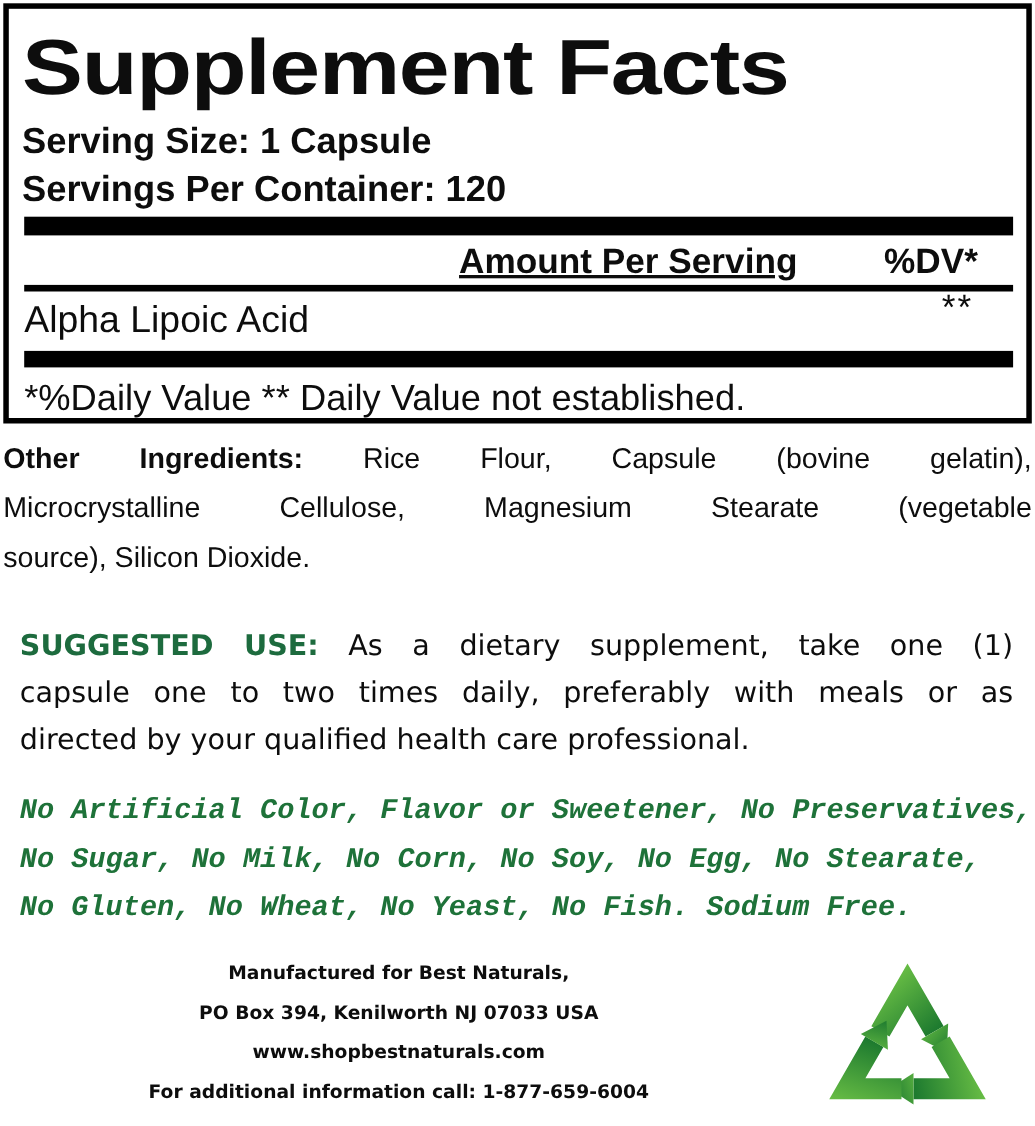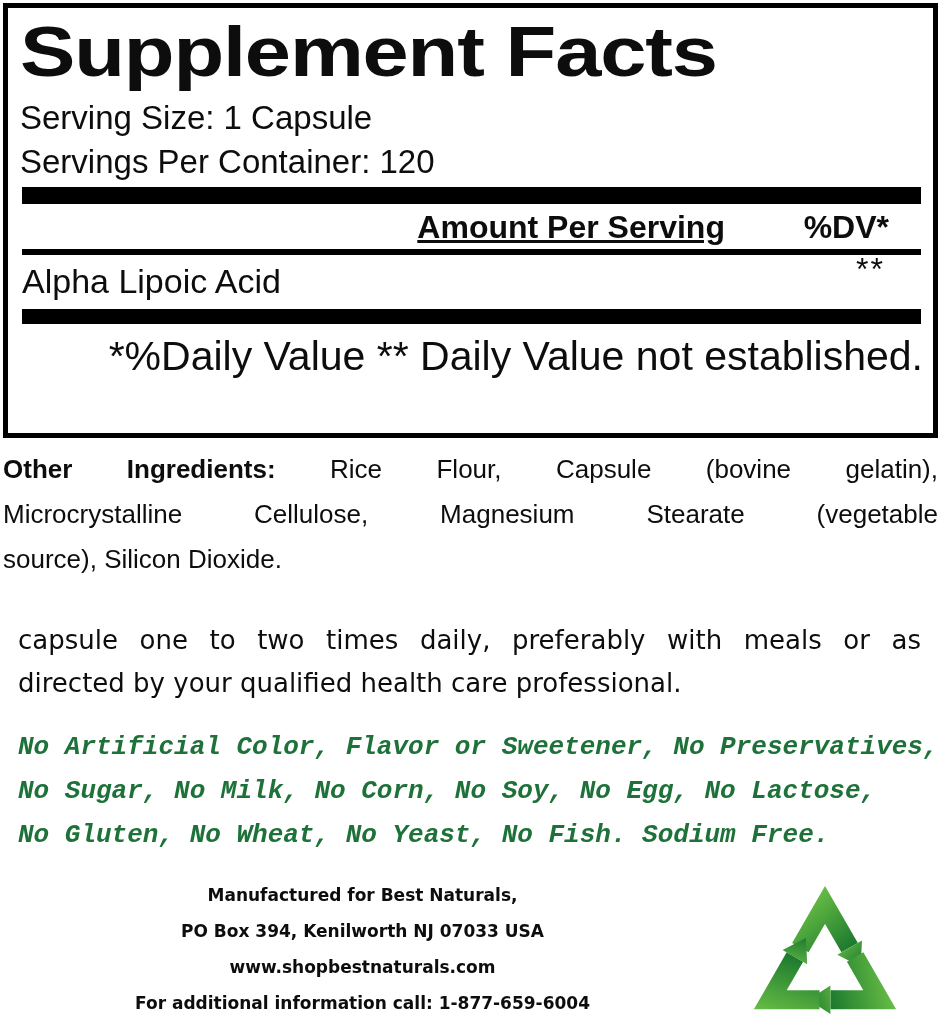--- a/index.html
+++ b/index.html
@@ -13,40 +13,40 @@
   html,body{margin:0;padding:0;}
   body{
     width:941px;height:1024px;background:#ffffff;color:var(--text);
     font-family:"Liberation Sans",sans-serif;overflow:hidden;
   }
   .label-root{width:941px;height:1024px;position:relative;}
 
   
   .facts-panel{
     margin:3px 3px 0 3px;border:5px solid #000;
-    padding:0 10px 0 12px;height:435px;
+    padding:10px 10px 0 12px;height:382px;
   }
   .panel-title{
     margin:0;font-size:71px;font-weight:bold;letter-spacing:-1px;
     line-height:88px;white-space:nowrap;
     transform:scaleX(1.17);transform-origin:left center;
   }
-  .serving-line{font-size:33px;line-height:44px;}
+  .serving-line{font-size:33px;line-height:44px;font-weight:bold;}
   .bar{background:#000;margin:0 2px;}
   .bar-thick1{height:17px;margin-top:3px;}
   .bar-thin{height:6px;}
   .bar-thick2{height:15px;}
   .hdr-row{position:relative;height:45px;font-size:32px;font-weight:bold;}
   .amount-hdr{position:absolute;left:44%;bottom:3px;text-decoration:underline;}
   .dv-hdr{position:absolute;right:34px;bottom:3px;margin-top:36px;}
   .item-row{position:relative;height:54px;font-size:34px;}
   .item-name{position:absolute;left:2px;top:7px;}
   .item-amount{position:absolute;left:56%;top:7px;}
   .item-dv{position:absolute;right:38px;top:-4px;letter-spacing:2px;font-size:32px;}
-  .footnote{font-size:41px;padding:9px 0 0 2px;text-align:right;}
+  .footnote{font-size:33px;padding:9px 0 0 2px;}
 
   
   .other-ingredients{margin:9px 3px 0 3px;font-size:26px;line-height:45px;}
   .jline{text-align:justify;text-align-last:justify;}
   .oi-label{font-weight:bold;}
 
   
   .suggested-use{
     margin:37px 20px 0 18px;font-family:"DejaVu Sans",sans-serif;
     font-size:26px;line-height:43px;
@@ -101,27 +101,31 @@
   <div class="other-ingredients">
     <div class="jline">
       <span class="oi-label">Other Ingredients:</span>
       <span>Rice Flour, Capsule (bovine gelatin),</span>
     </div>
     <div class="jline">Microcrystalline Cellulose, Magnesium Stearate (vegetable</div>
     <div>source), Silicon Dioxide.</div>
   </div>
 
   <div class="suggested-use">
+    <div class="jline">
+      <span class="su-label">SUGGESTED USE:</span>
+      <span>As a dietary supplement, take one (1)</span>
+    </div>
     <div class="jline">capsule one to two times daily, preferably with meals or as</div>
     <div>directed by your qualified health care professional.</div>
   </div>
 
   <div class="claims">
     <div>No Artificial Color, Flavor or Sweetener, No Preservatives,</div>
-    <div>No Sugar, No Milk, No Corn, No Soy, No Egg, No Lactose,</div>
+    <div>No Sugar, No Milk, No Corn, No Soy, No Egg, No Stearate,</div>
     <div>No Gluten, No Wheat, No Yeast, No Fish. Sodium Free.</div>
   </div>
 
   <div class="bottom-row">
     <div class="mfg-block">
       <div>Manufactured for Best Naturals,</div>
       <div>PO Box 394, Kenilworth NJ 07033 USA</div>
       <div>www.shopbestnaturals.com</div>
       <div>For additional information call: 1-877-659-6004</div>
     </div>

